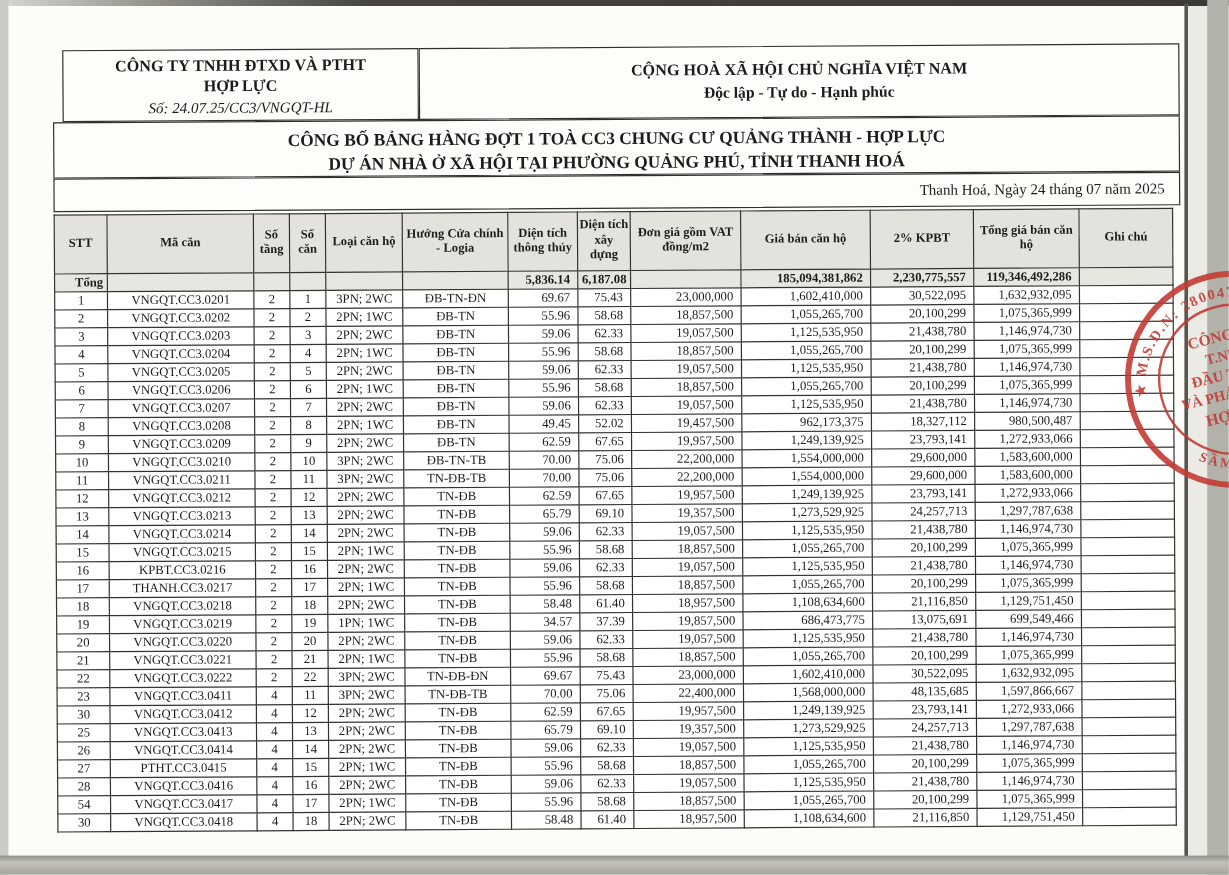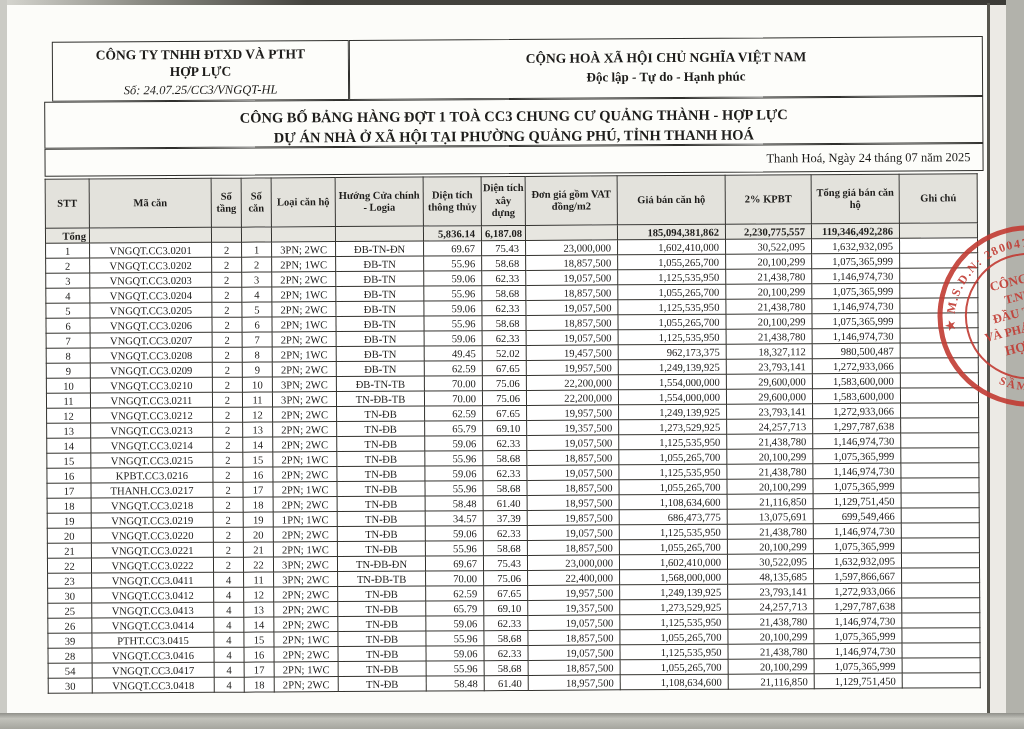--- a/index.html
+++ b/index.html
@@ -512,21 +512,21 @@
           <td>TN-ĐB</td>
           <td class="num">59.06</td>
           <td class="num">62.33</td>
           <td class="num">19,057,500</td>
           <td class="num">1,125,535,950</td>
           <td class="num">21,438,780</td>
           <td class="num">1,146,974,730</td>
           <td></td>
         </tr>
         <tr>
-          <td>39</td>
+          <td>27</td>
           <td>PTHT.CC3.0415</td>
           <td>4</td>
           <td>15</td>
           <td>2PN; 1WC</td>
           <td>TN-ĐB</td>
           <td class="num">55.96</td>
           <td class="num">58.68</td>
           <td class="num">18,857,500</td>
           <td class="num">1,055,265,700</td>
           <td class="num">20,100,299</td>

